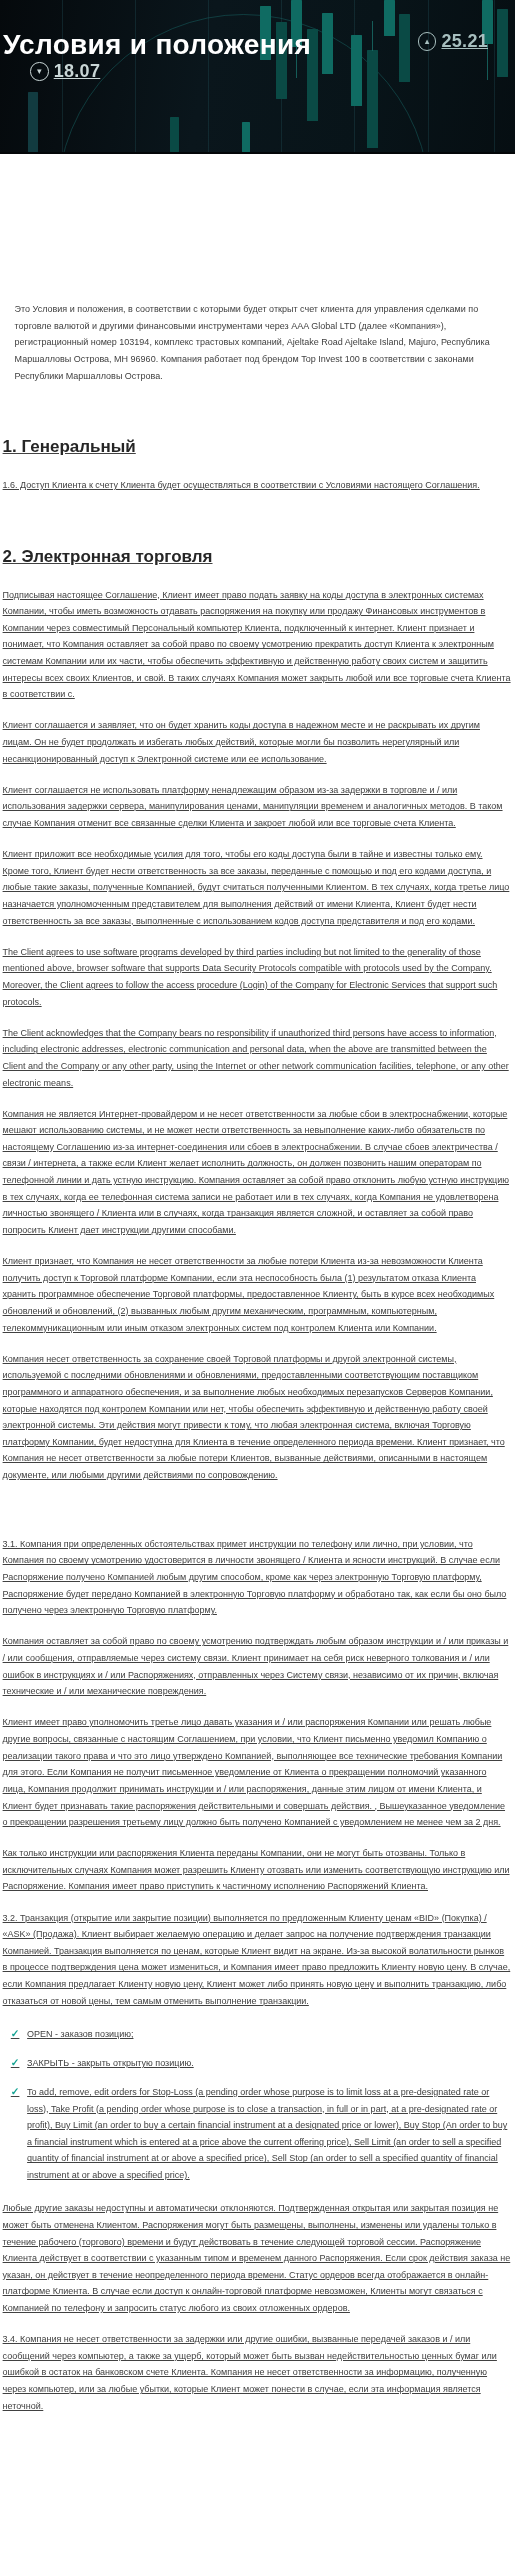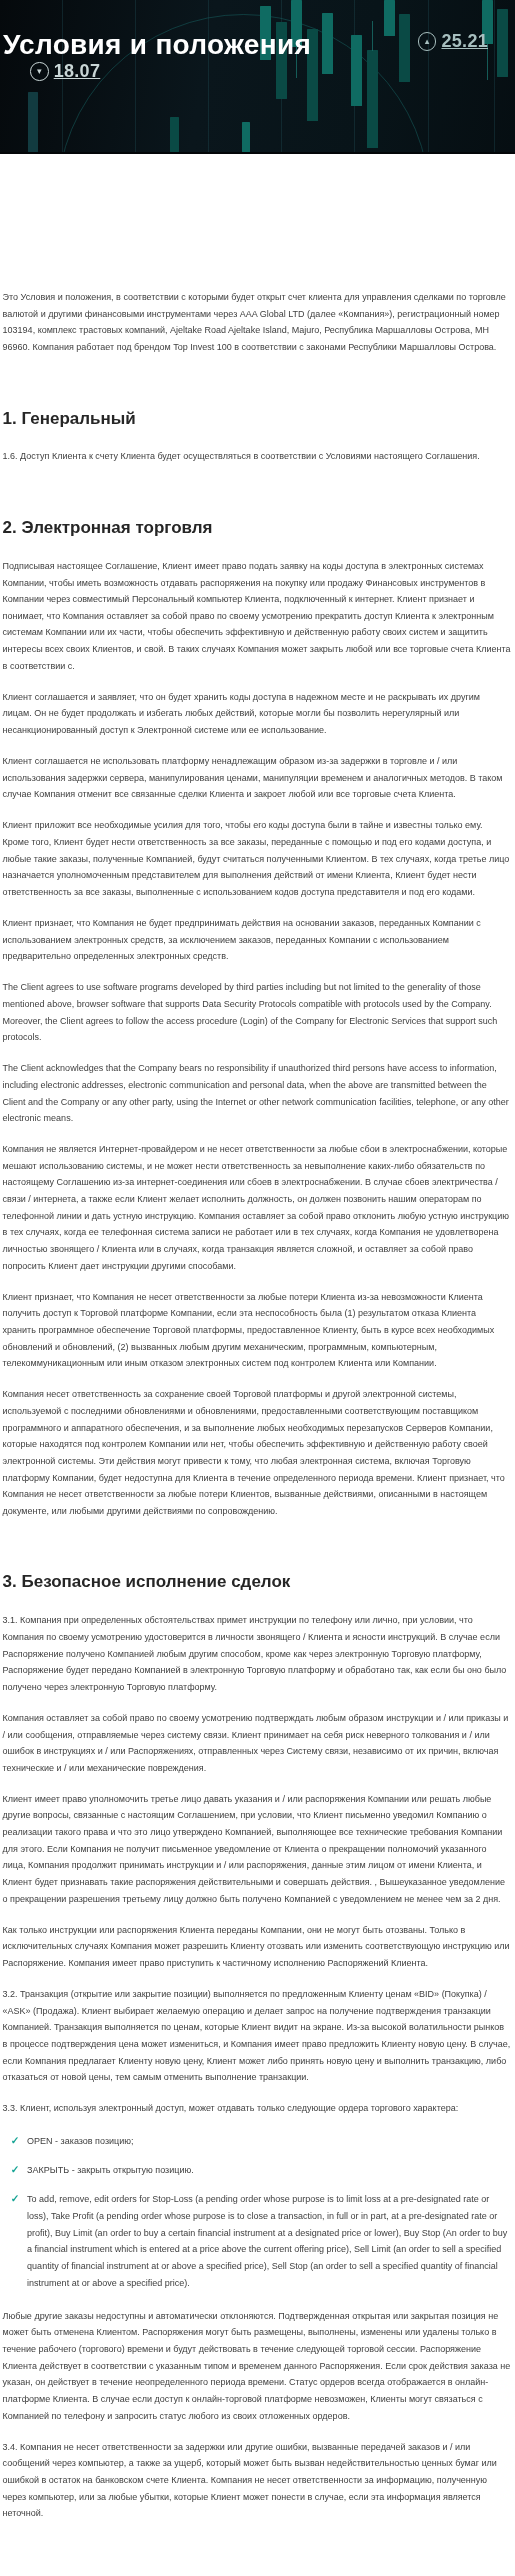--- a/index.html
+++ b/index.html
@@ -20,22 +20,22 @@
   .ticker{position:absolute;display:flex;align-items:center;gap:5.2px;font-weight:700;}
   .ticker .num{font-size:18px;letter-spacing:0.3px;text-decoration:underline;}
   .ticker-down{left:30px;top:61px;color:#c9d6d6;}
   .ticker-up{right:27px;top:31px;color:#a7bfbf;}
   .circle-icon{width:16.5px;height:16.5px;border:1.5px solid currentColor;border-radius:50%;
     display:flex;align-items:center;justify-content:center;font-size:7.7px;line-height:1;}
 
   
   main{padding:135px 4.1px 17.5px 2.6px;}
   .para{font-size:9px;line-height:1.85;margin:14.4px 0;}
-  .intro{margin:0;}
-  section{margin-top:52px;}
+  .intro{margin:12px;}
+  section{margin-top:52px;text-decoration:underline;}
   h2.sec{font-size:17px;font-weight:600;color:#262626;margin:0 0 19.6px 0;line-height:1.25;}
   .checklist{list-style:none;margin:16.5px 0;padding:0 0 0 8.2px;}
   .checklist li{display:flex;gap:7.7px;margin:12.4px 0;font-size:9px;line-height:1.85;}
   .check{color:#14a393;font-weight:700;font-size:10.3px;flex:0 0 auto;line-height:1.6;}
 </style>
 </head>
 <body>
 
 <div class="page">
 
@@ -92,35 +92,32 @@
         <section>
           <h2 class="sec">1. Генеральный</h2>
           <p class="para">1.6. Доступ Клиента к счету Клиента будет осуществляться в соответствии с Условиями настоящего Соглашения.</p>
         </section>
         <section>
           <h2 class="sec">2. Электронная торговля</h2>
           <p class="para">Подписывая настоящее Соглашение, Клиент имеет право подать заявку на коды доступа в электронных системах Компании, чтобы иметь возможность отдавать распоряжения на покупку или продажу Финансовых инструментов в Компании через совместимый Персональный компьютер Клиента, подключенный к интернет. Клиент признает и понимает, что Компания оставляет за собой право по своему усмотрению прекратить доступ Клиента к электронным системам Компании или их части, чтобы обеспечить эффективную и действенную работу своих систем и защитить интересы всех своих Клиентов, и свой. В таких случаях Компания может закрыть любой или все торговые счета Клиента в соответствии с.</p>
           <p class="para">Клиент соглашается и заявляет, что он будет хранить коды доступа в надежном месте и не раскрывать их другим лицам. Он не будет продолжать и избегать любых действий, которые могли бы позволить нерегулярный или несанкционированный доступ к Электронной системе или ее использование.</p>
           <p class="para">Клиент соглашается не использовать платформу ненадлежащим образом из-за задержки в торговле и / или использования задержки сервера, манипулирования ценами, манипуляции временем и аналогичных методов. В таком случае Компания отменит все связанные сделки Клиента и закроет любой или все торговые счета Клиента.</p>
           <p class="para">Клиент приложит все необходимые усилия для того, чтобы его коды доступа были в тайне и известны только ему. Кроме того, Клиент будет нести ответственность за все заказы, переданные с помощью и под его кодами доступа, и любые такие заказы, полученные Компанией, будут считаться полученными Клиентом. В тех случаях, когда третье лицо назначается уполномоченным представителем для выполнения действий от имени Клиента, Клиент будет нести ответственность за все заказы, выполненные с использованием кодов доступа представителя и под его кодами.</p>
-          <p class="para">Клиент признает, что Компания не будет предпринимать действия на основании заказов, переданных Компании с использованием электронных средств, за исключением заказов, переданных Компании с использованием предварительно определенных электронных средств.</p>
           <p class="para">The Client agrees to use software programs developed by third parties including but not limited to the generality of those mentioned above, browser software that supports Data Security Protocols compatible with protocols used by the Company. Moreover, the Client agrees to follow the access procedure (Login) of the Company for Electronic Services that support such protocols.</p>
           <p class="para">The Client acknowledges that the Company bears no responsibility if unauthorized third persons have access to information, including electronic addresses, electronic communication and personal data, when the above are transmitted between the Client and the Company or any other party, using the Internet or other network communication facilities, telephone, or any other electronic means.</p>
           <p class="para">Компания не является Интернет-провайдером и не несет ответственности за любые сбои в электроснабжении, которые мешают использованию системы, и не может нести ответственность за невыполнение каких-либо обязательств по настоящему Соглашению из-за интернет-соединения или сбоев в электроснабжении. В случае сбоев электричества / связи / интернета, а также если Клиент желает исполнить должность, он должен позвонить нашим операторам по телефонной линии и дать устную инструкцию. Компания оставляет за собой право отклонить любую устную инструкцию в тех случаях, когда ее телефонная система записи не работает или в тех случаях, когда Компания не удовлетворена личностью звонящего / Клиента или в случаях, когда транзакция является сложной, и оставляет за собой право попросить Клиент дает инструкции другими способами.</p>
           <p class="para">Клиент признает, что Компания не несет ответственности за любые потери Клиента из-за невозможности Клиента получить доступ к Торговой платформе Компании, если эта неспособность была (1) результатом отказа Клиента хранить программное обеспечение Торговой платформы, предоставленное Клиенту, быть в курсе всех необходимых обновлений и обновлений, (2) вызванных любым другим механическим, программным, компьютерным, телекоммуникационным или иным отказом электронных систем под контролем Клиента или Компании.</p>
           <p class="para">Компания несет ответственность за сохранение своей Торговой платформы и другой электронной системы, используемой с последними обновлениями и обновлениями, предоставленными соответствующим поставщиком программного и аппаратного обеспечения, и за выполнение любых необходимых перезапусков Серверов Компании, которые находятся под контролем Компании или нет, чтобы обеспечить эффективную и действенную работу своей электронной системы. Эти действия могут привести к тому, что любая электронная система, включая Торговую платформу Компании, будет недоступна для Клиента в течение определенного периода времени. Клиент признает, что Компания не несет ответственности за любые потери Клиентов, вызванные действиями, описанными в настоящем документе, или любыми другими действиями по сопровождению.</p>
         </section>
         <section>
-          <h2 class="sec">3. Безопасное исполнение сделок</h2>
           <p class="para">3.1. Компания при определенных обстоятельствах примет инструкции по телефону или лично, при условии, что Компания по своему усмотрению удостоверится в личности звонящего / Клиента и ясности инструкций. В случае если Распоряжение получено Компанией любым другим способом, кроме как через электронную Торговую платформу, Распоряжение будет передано Компанией в электронную Торговую платформу и обработано так, как если бы оно было получено через электронную Торговую платформу.</p>
           <p class="para">Компания оставляет за собой право по своему усмотрению подтверждать любым образом инструкции и / или приказы и / или сообщения, отправляемые через систему связи. Клиент принимает на себя риск неверного толкования и / или ошибок в инструкциях и / или Распоряжениях, отправленных через Систему связи, независимо от их причин, включая технические и / или механические повреждения.</p>
           <p class="para">Клиент имеет право уполномочить третье лицо давать указания и / или распоряжения Компании или решать любые другие вопросы, связанные с настоящим Соглашением, при условии, что Клиент письменно уведомил Компанию о реализации такого права и что это лицо утверждено Компанией, выполняющее все технические требования Компании для этого. Если Компания не получит письменное уведомление от Клиента о прекращении полномочий указанного лица, Компания продолжит принимать инструкции и / или распоряжения, данные этим лицом от имени Клиента, и Клиент будет признавать такие распоряжения действительными и совершать действия. , Вышеуказанное уведомление о прекращении разрешения третьему лицу должно быть получено Компанией с уведомлением не менее чем за 2 дня.</p>
           <p class="para">Как только инструкции или распоряжения Клиента переданы Компании, они не могут быть отозваны. Только в исключительных случаях Компания может разрешить Клиенту отозвать или изменить соответствующую инструкцию или Распоряжение. Компания имеет право приступить к частичному исполнению Распоряжений Клиента.</p>
           <p class="para">3.2. Транзакция (открытие или закрытие позиции) выполняется по предложенным Клиенту ценам «BID» (Покупка) / «ASK» (Продажа). Клиент выбирает желаемую операцию и делает запрос на получение подтверждения транзакции Компанией. Транзакция выполняется по ценам, которые Клиент видит на экране. Из-за высокой волатильности рынков в процессе подтверждения цена может измениться, и Компания имеет право предложить Клиенту новую цену. В случае, если Компания предлагает Клиенту новую цену, Клиент может либо принять новую цену и выполнить транзакцию, либо отказаться от новой цены, тем самым отменить выполнение транзакции.</p>
-          <p class="para">3.3. Клиент, используя электронный доступ, может отдавать только следующие ордера торгового характера:</p>
           <ul class="checklist">
             <li>
               <span class="check">✓</span>
               <span>OPEN - заказов позицию;</span>
             </li>
             <li>
               <span class="check">✓</span>
               <span>ЗАКРЫТЬ - закрыть открытую позицию.</span>
             </li>
             <li>

